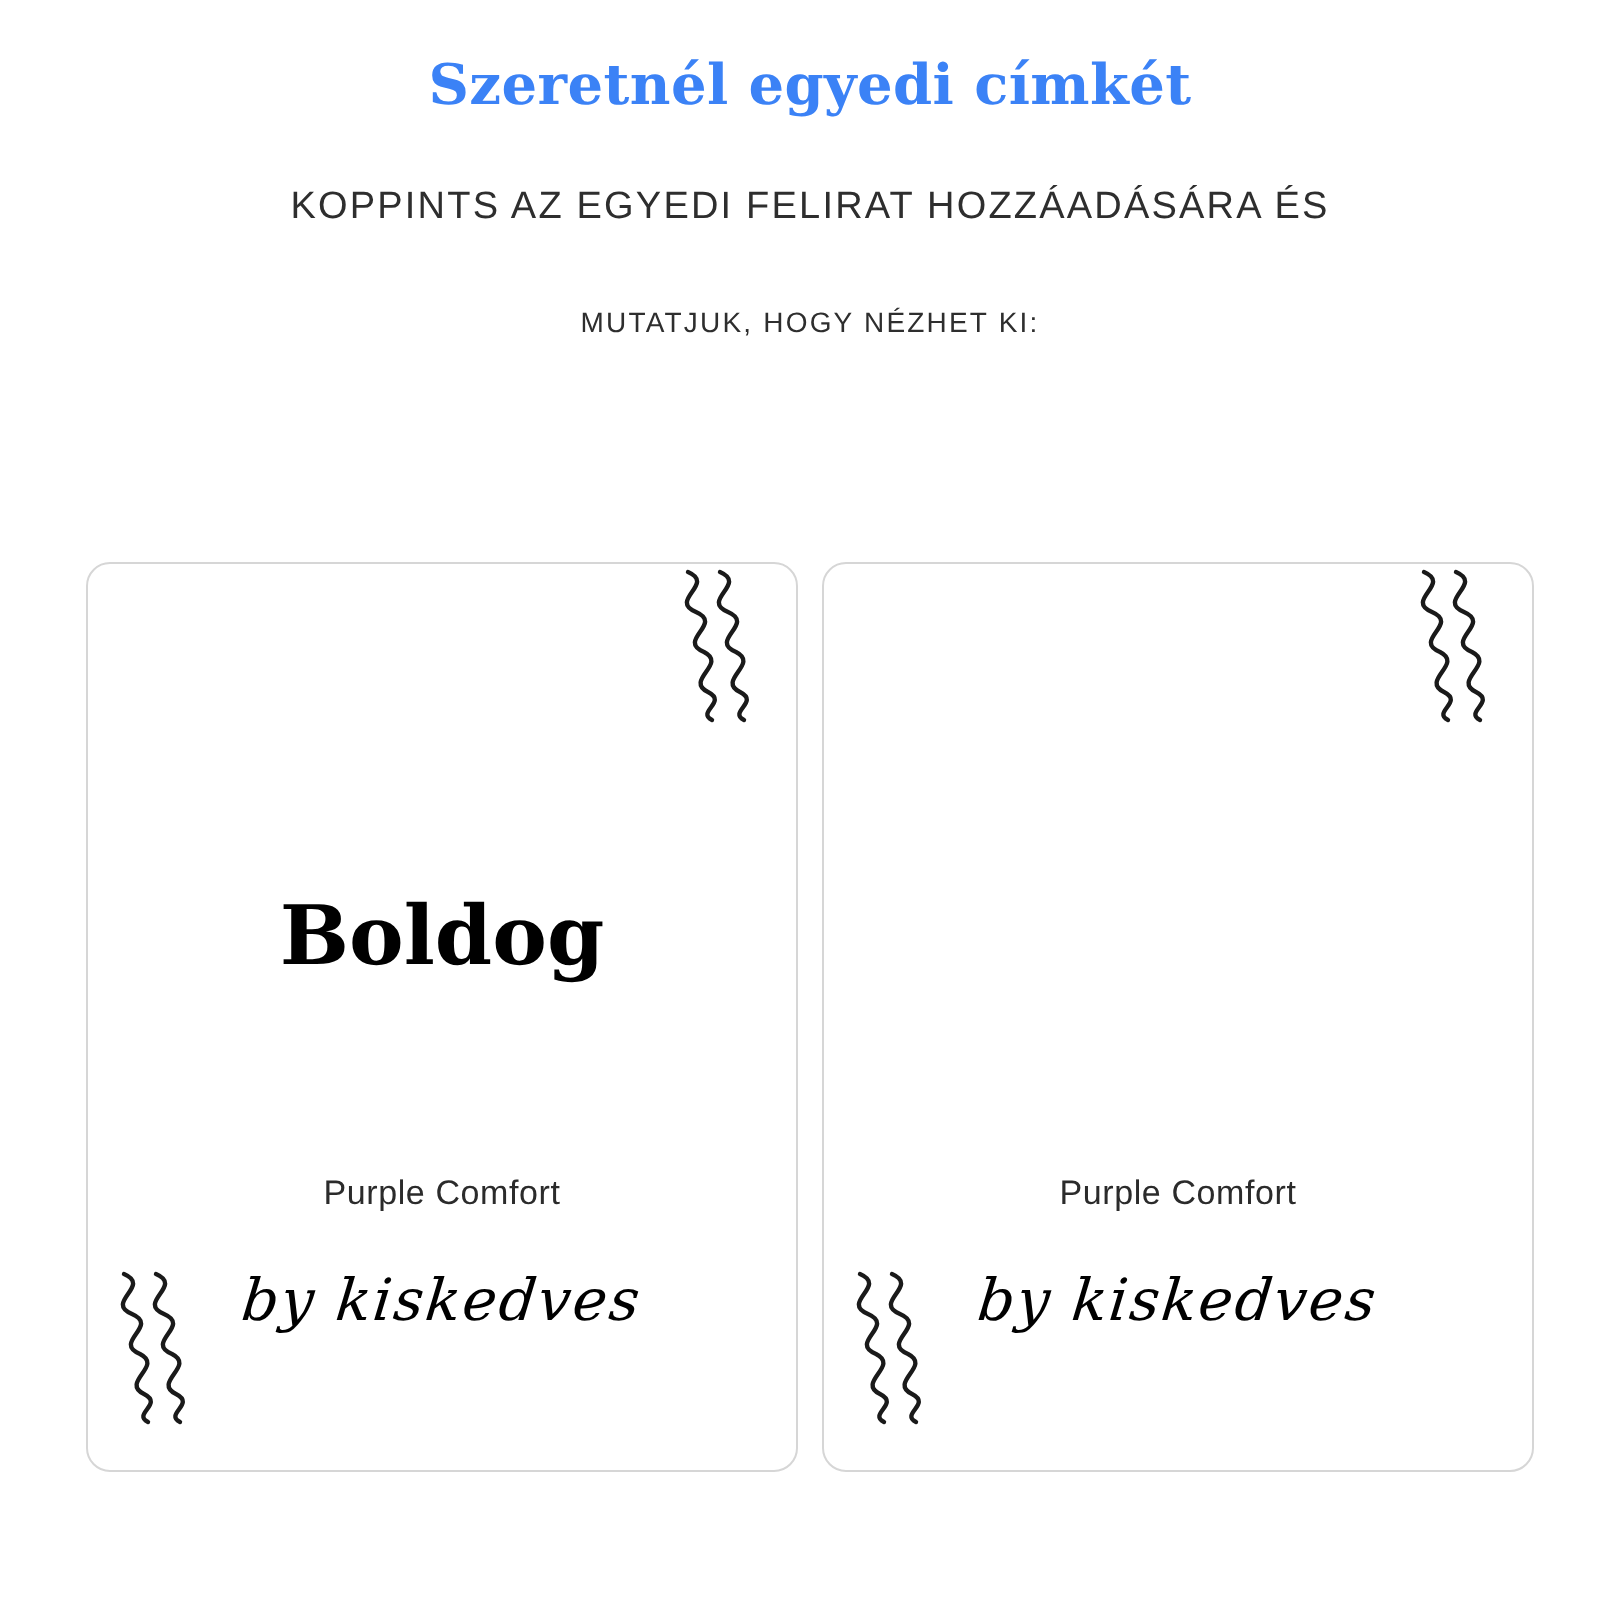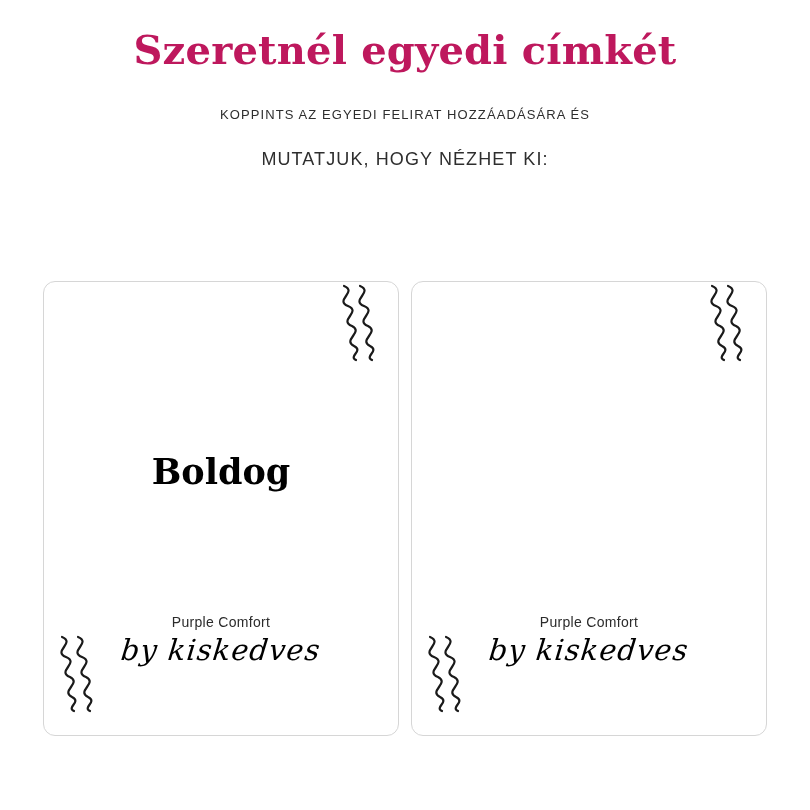--- a/index.html
+++ b/index.html
@@ -21,47 +21,47 @@
     box-sizing: border-box;
   }
 
   
   .headline {
     margin: 0;
     padding-top: 26px;
     text-align: center;
     font-family: "DejaVu Serif", "Liberation Serif", serif;
     font-weight: 700;
-    font-size: 40px;
+    font-size: 28px;
     line-height: 1.22;
     letter-spacing: 0.2px;
-    color: #be185d;
+    color: #3b82f6;
   }
   .headline .line {
     display: block;
   }
   .subhead {
     margin: 0;
     padding-top: 30px;
     text-align: center;
-    font-size: 13px;
+    font-size: 19px;
     letter-spacing: 1.1px;
     line-height: 1.52;
     color: #2e2e2e;
     text-transform: uppercase;
     font-weight: 400;
   }
   .subhead .line {
     display: block;
   }
   .note {
-    margin: 0;
+    margin: 10px;
     padding-top: 24px;
     text-align: center;
-    font-size: 18px;
+    font-size: 14px;
     letter-spacing: 1.1px;
     color: #2e2e2e;
     text-transform: uppercase;
   }
 
   
   .cards {
     position: absolute;
     top: 281px;
     left: 0;
@@ -104,21 +104,21 @@
     align-items: center;
     justify-content: center;
     padding: 0 26px;
     box-sizing: border-box;
   }
   .card-title-serif {
     margin: 16px;
     text-align: center;
     font-family: "DejaVu Serif", "Liberation Serif", serif;
     font-weight: 700;
-    font-size: 35px;
+    font-size: 41px;
     line-height: 1.16;
     color: #000000;
   }
   .card-title-sans {
     margin: 0;
     text-align: center;
     font-family: "DejaVu Sans Mono", "Liberation Mono", monospace;
     font-weight: 700;
     font-size: 28px;
     line-height: 1.42;
@@ -131,24 +131,24 @@
     display: block;
   }
   .card-footer {
     position: absolute;
     left: 0;
     right: 0;
     bottom: 68px;
     text-align: center;
   }
   .brand {
-    font-size: 14px;
+    font-size: 17px;
     letter-spacing: 0.3px;
     color: #2b2b2b;
-    margin-bottom: 3px;
+    margin-bottom: 26px;
   }
   .signature {
     font-family: "DejaVu Serif", "Liberation Serif", serif;
     font-style: italic;
     font-size: 29px;
     letter-spacing: 1px;
     color: #000000;
     transform: skewX(-6deg);
     display: inline-block;
   }

